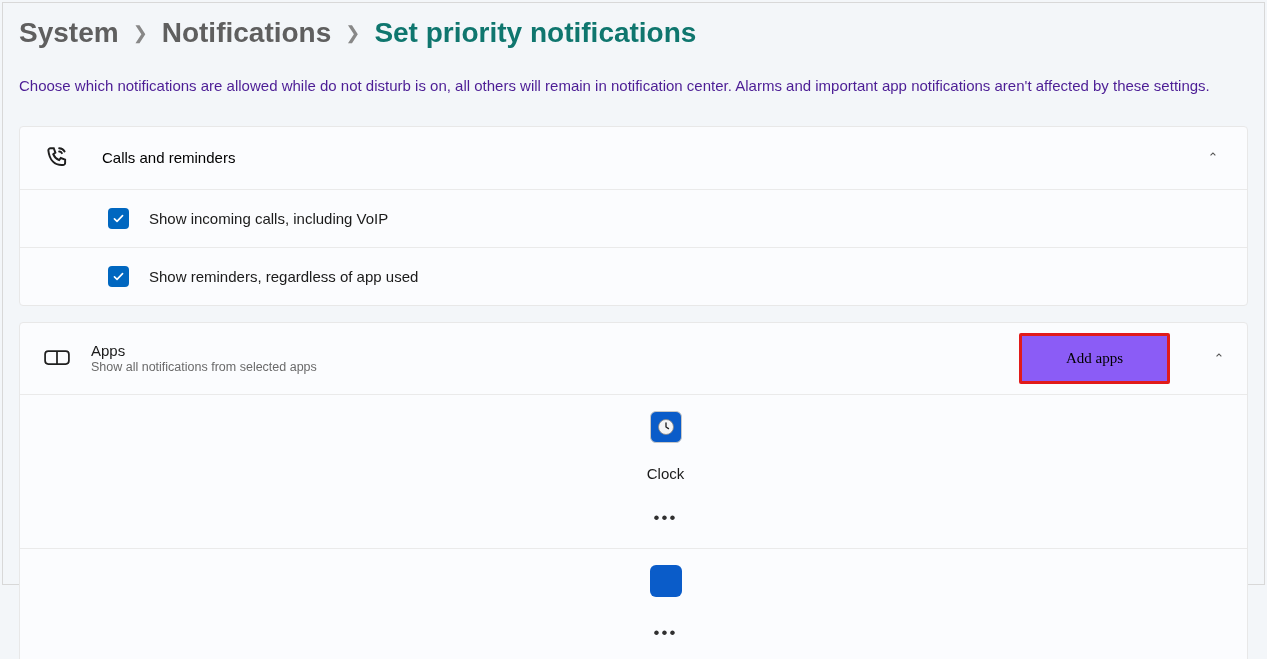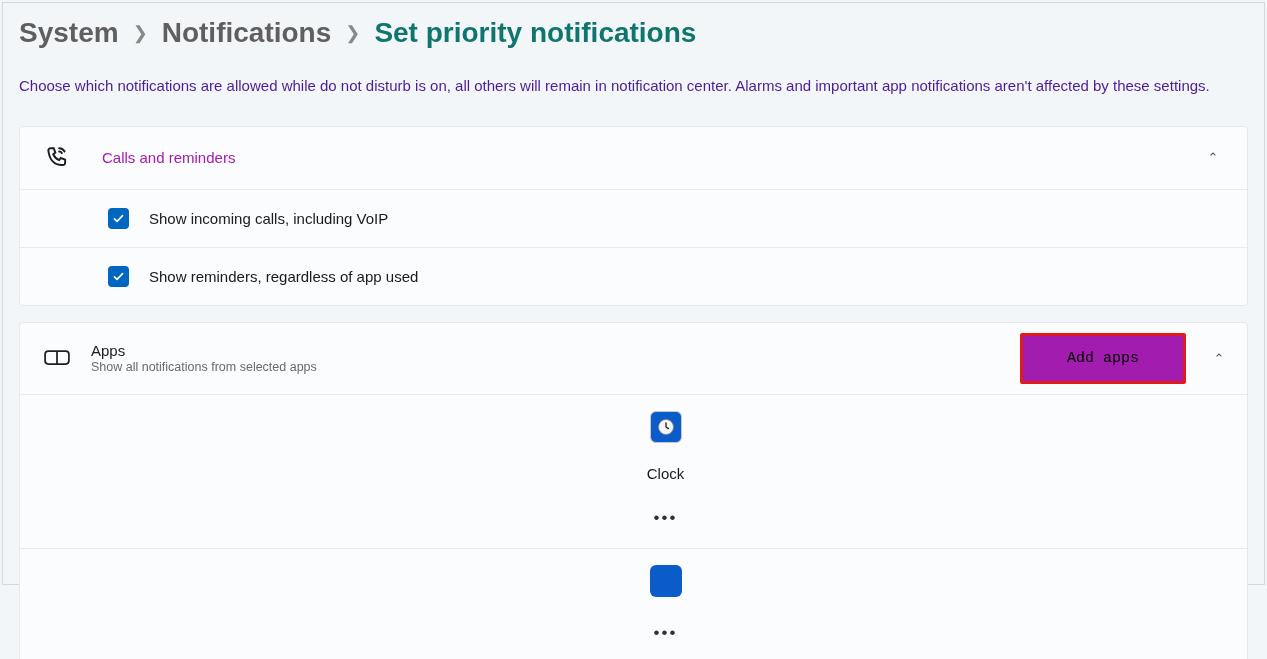--- a/index.html
+++ b/index.html
@@ -47,33 +47,33 @@
       align-items: center;
       padding: 18px 24px;
       gap: 24px;
       border-bottom: 1px solid #eaeaea;
     }
     .section-header .icon-slot {
       width: 26px; display:flex; align-items:center; justify-content:center;
       color: #1f1f1f;
     }
     .section-header .titles { flex: 1; }
-    .section-header .title { font-size: 15px; color: #a21caf; }
+    .section-header .title { font-size: 15px; color: #000000; }
     .section-header .chevron {
       font-size: 13px; color: #555; width: 20px; text-align: center;
     }
     .add-apps-btn {
       border: 3.5px solid #e11b1b;
       border-radius: 2px;
-      background: #a21caf;
+      background: #8b5cf6;
       padding: 14px 44px;
       font-size: 15px;
-      font-family: Liberation Mono, monospace;
+      font-family: Liberation Serif, serif;
       cursor: pointer;
-      margin-right: 6px;
+      margin-right: 22px;
     }
     .row {
       display: flex;
       align-items: center;
       padding: 18px 24px 18px 88px;
       gap: 20px;
       border-bottom: 1px solid #eaeaea;
     }
     .row:last-child { border-bottom: none; }
     .checkbox {

